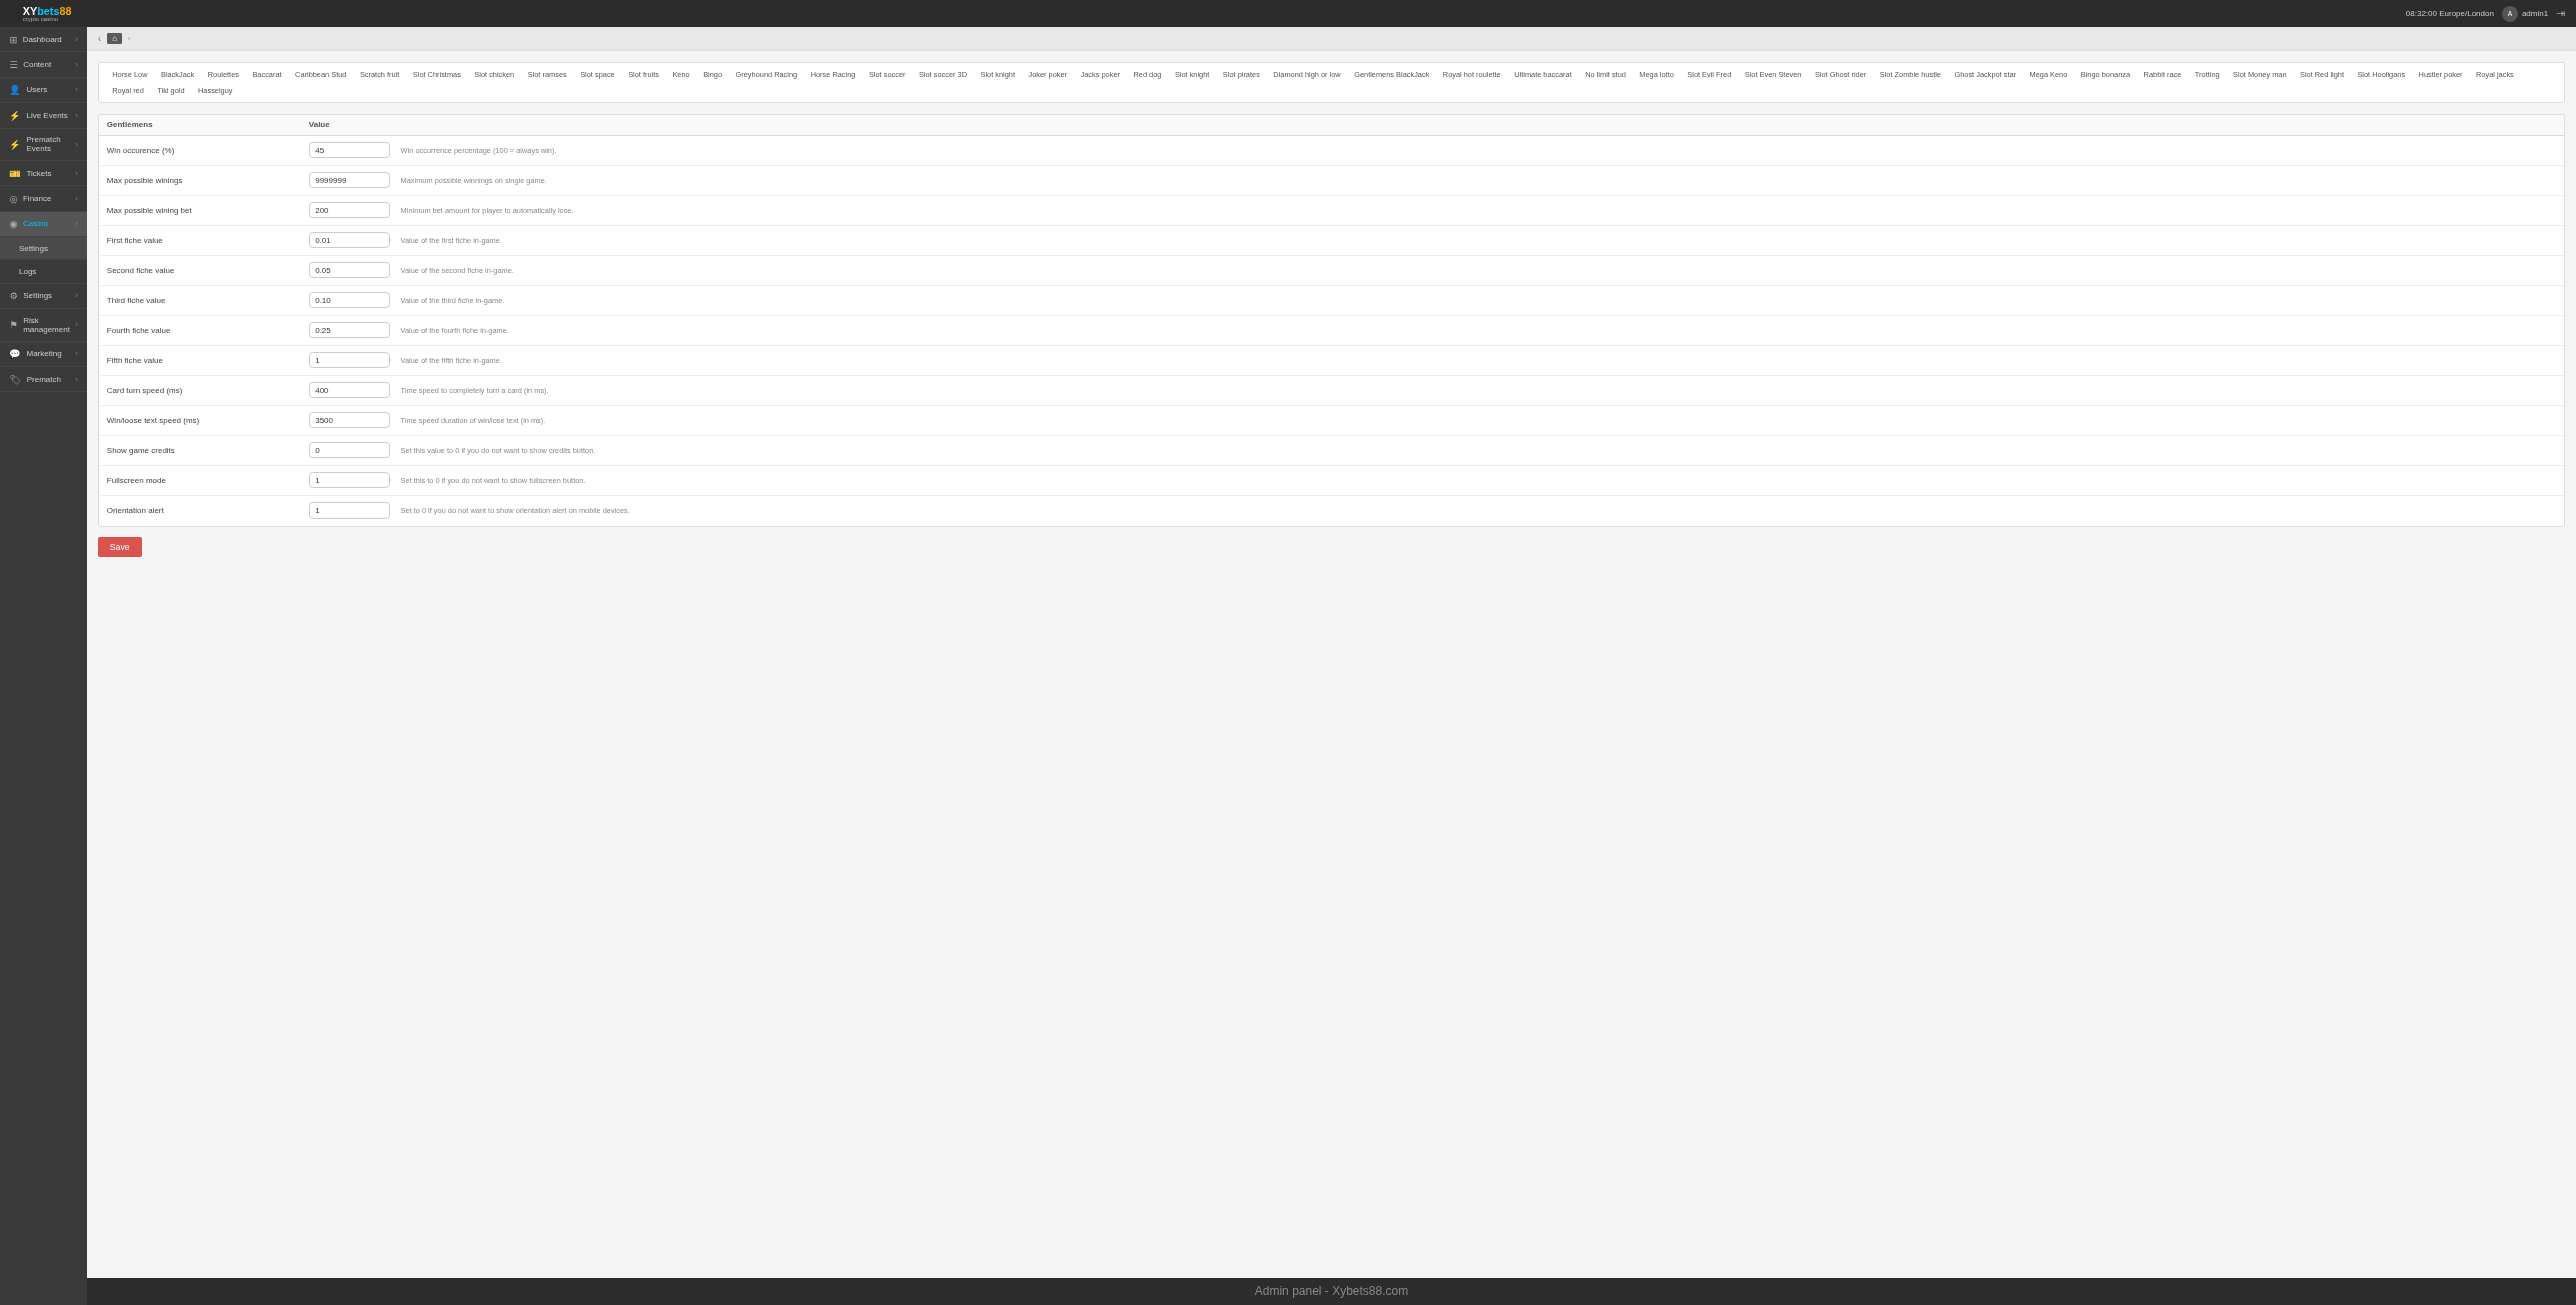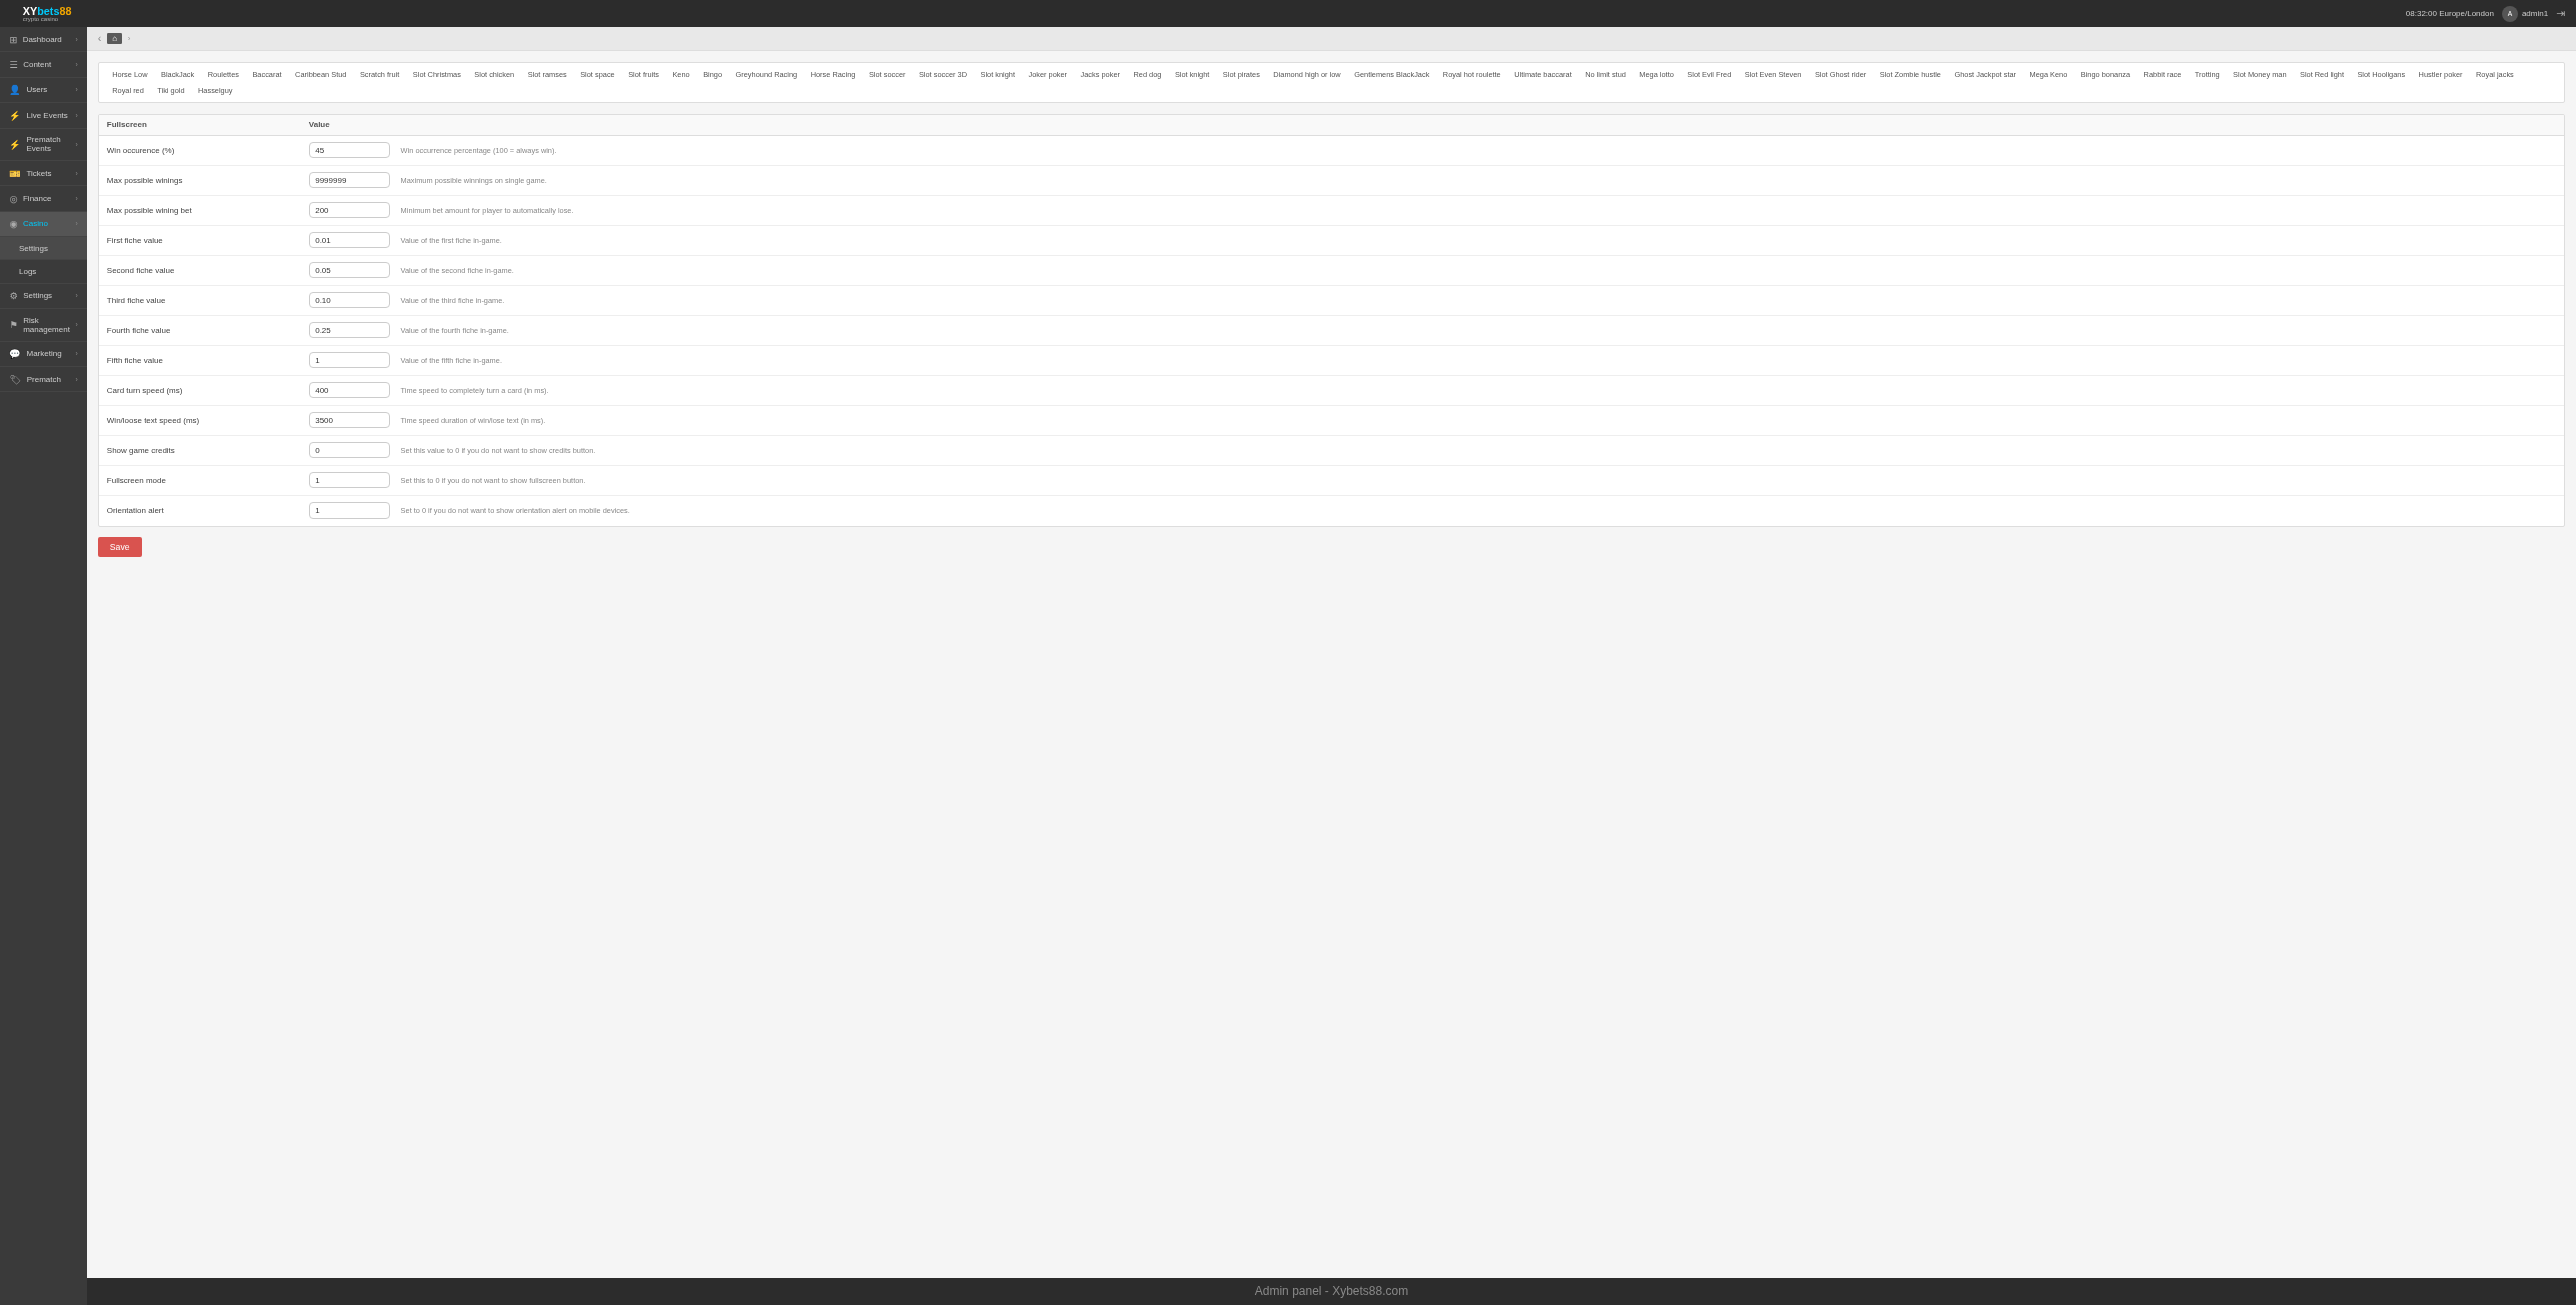--- a/index.html
+++ b/index.html
@@ -324,21 +324,21 @@
           <span class="game-tab">Slot Hooligans</span>
           <span class="game-tab">Hustler poker</span>
           <span class="game-tab">Royal jacks</span>
           <span class="game-tab">Royal red</span>
           <span class="game-tab">Tiki gold</span>
           <span class="game-tab">Hasselguy</span>
         </div>
 
       <div class="settings-table">
         <div class="settings-header">
-          <div class="col-desc">Fullscreen</div>
+          <div class="col-desc">Gentlemens</div>
           <div class="col-val">Value</div>
         </div>
         <div id="settings-rows-container">
             <div class="settings-row">
               <div class="col-desc">Win occurence (%)</div>
               <div class="col-val"><input type="text" class="settings-input" value="45" style=""></div>
               <div class="col-hint">Win occurrence percentage (100 = always win).</div>
             </div>
             <div class="settings-row">
               <div class="col-desc">Max possible winings</div>

